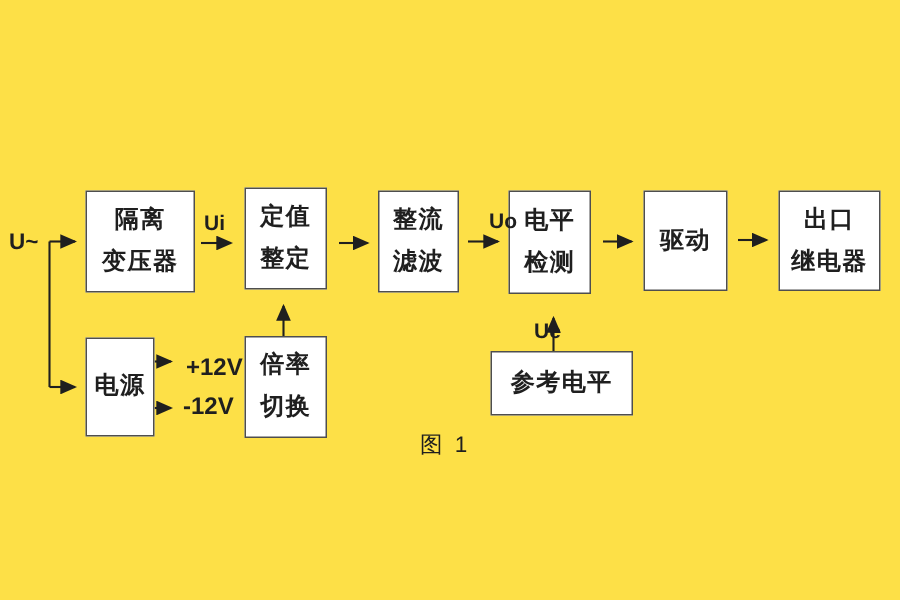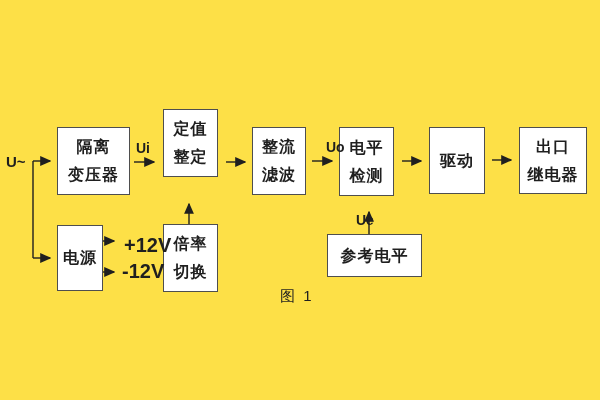--- a/index.html
+++ b/index.html
@@ -14,21 +14,21 @@
     gap:12px;box-sizing:border-box;
   }
   .block .bline{
     font-size:16px;font-weight:600;line-height:16px;letter-spacing:1px;
     white-space:nowrap;color:#1f1f1f;
   }
   .siglabel{
     position:absolute;font-size:14px;font-weight:700;color:#1f1f1f;
     line-height:15px;white-space:nowrap;
   }
-  .vlabel{font-size:20px;}
+  .vlabel{font-size:16px;}
   #caption{
     position:absolute;left:280px;top:287px;font-size:15px;font-weight:400;
     color:#1f1f1f;letter-spacing:2px;
   }
   svg.wires{position:absolute;left:0;top:0;pointer-events:none;}
 </style>
 </head>
 <body>
 
 <div id="canvas">
@@ -57,21 +57,21 @@
       <path d="M189,224 V204" marker-end="url(#ah)"></path>
       <path d="M369,234 V212" marker-end="url(#ah)"></path>
     </g>
   </svg>
 
   <div class="block" style="left:57px;top:127px;width:73px;height:68px">
     <span class="bline">隔离</span>
     <span class="bline">变压器</span>
   </div>
 
-  <div class="block" style="left:163px;top:109px;width:55px;height:68px">
+  <div class="block" style="left:163px;top:125px;width:55px;height:68px">
     <span class="bline">定值</span>
     <span class="bline">整定</span>
   </div>
 
   <div class="block" style="left:339px;top:127px;width:55px;height:69px">
     <span class="bline">电平</span>
     <span class="bline">检测</span>
   </div>
 
   <div class="block" style="left:252px;top:127px;width:54px;height:68px">

